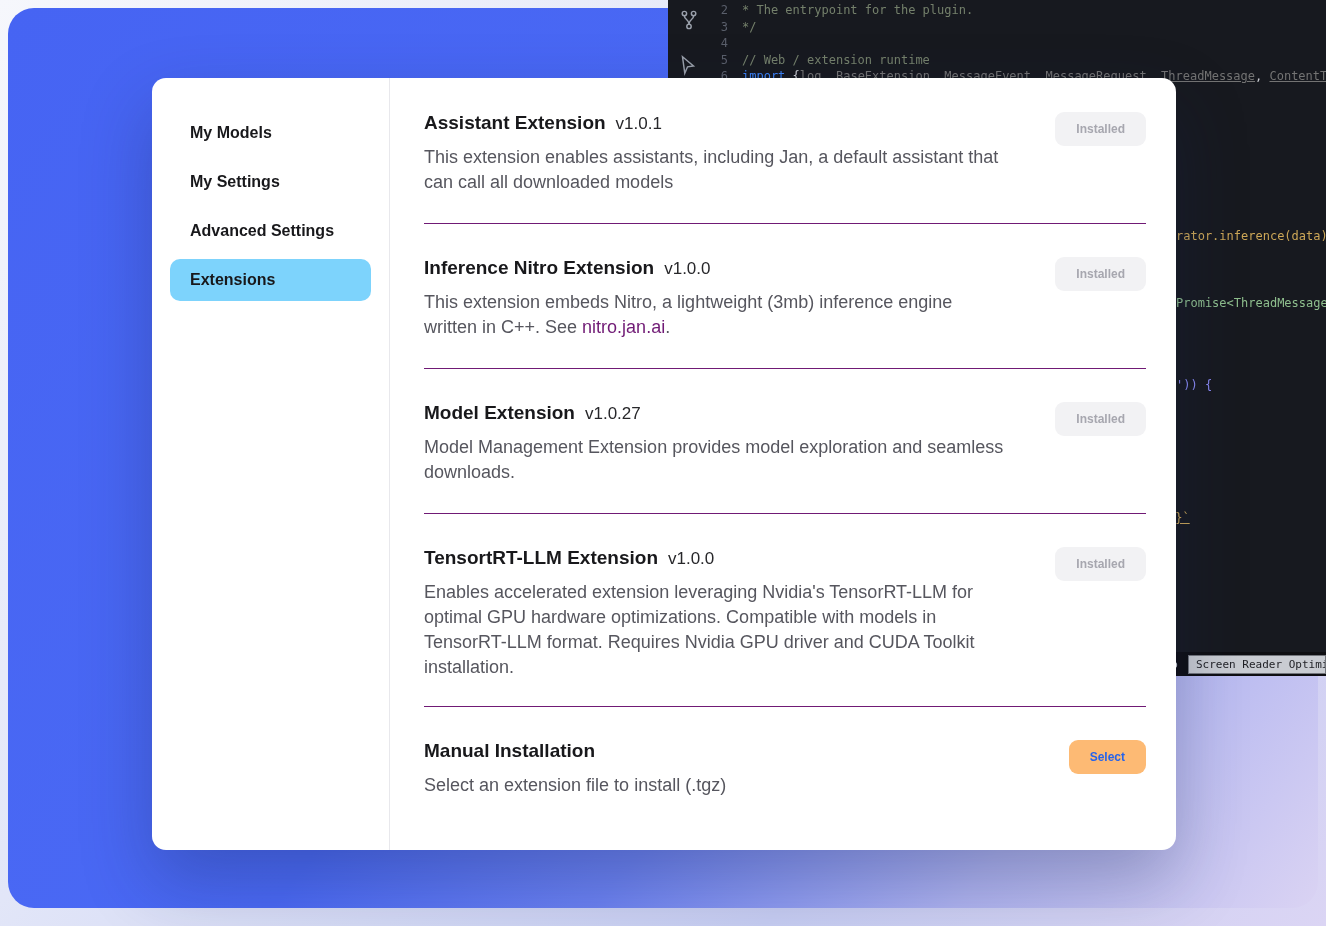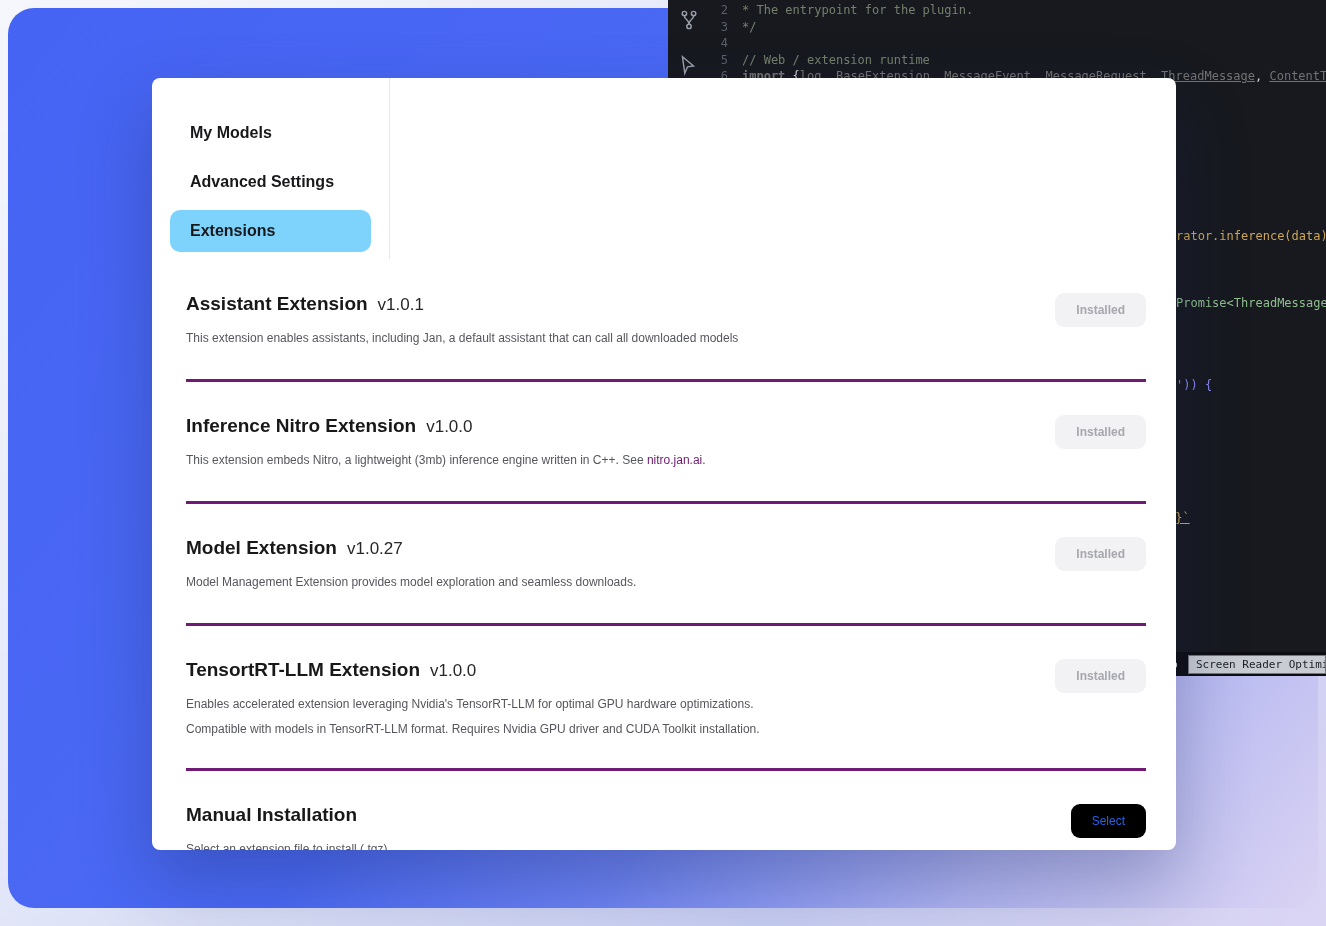--- a/index.html
+++ b/index.html
@@ -24,21 +24,21 @@
     font-family:"DejaVu Sans Mono", monospace; font-size:12px; color:#d4d4d4;
   }
   .gutter-icon { position:absolute; color:#9aa0ab; }
   .icon-fork   { left:10px; top:8px;  width:22px; height:24px; }
   .icon-cursor { left:9px;  top:52px; width:22px; height:26px; }
   .code-block { position:absolute; left:0; top:2px; right:0; white-space:nowrap; }
   .crow { display:flex; line-height:16.5px; height:16.5px; }
   .ln { width:74px; flex:none; text-align:right; padding-right:14px; color:#5a5f6b; }
   .ct {}
   .tok-comment { color:#74806b; }
-  .tok-kw { color:#737373;font-weight:bold; }
+  .tok-kw { color:#3b82f6; }
   .tok-p  { color:#c9cbd1; }
   .tok-id { color:#737373; text-decoration:underline; }
   .frag { position:absolute; white-space:nowrap; }
   .frag-1 { left:508px; top:229px; color:#cda757; }
   .frag-2 { left:508px; top:296px; color:#8fbf8e; }
   .frag-3 { left:508px; top:378px; color:#8a8af5; }
   .frag-4 { left:500px; top:511px; color:#cda757; text-decoration:underline; }
   .statusbar {
     position:absolute; left:0; right:0; bottom:0; height:24px; background:#0e0e12;
     display:flex; align-items:center; justify-content:flex-end; gap:10px;
@@ -46,52 +46,51 @@
   .status-go { color:#cfd2d8; font-size:11px; }
   .status-notice {
     flex:none; width:138px; overflow:hidden; white-space:nowrap;
     background:#c9ccd2; color:#1e1f24; border:1px solid #73767c;
     font-size:11px; padding:2px 7px;
   }
 
   
   .modal {
     position:absolute; left:152px; top:78px; width:1024px; height:772px;
-    background:#ffffff; border-radius:8px; z-index:5; display:flex;
+    background:#ffffff; border-radius:14px; z-index:5; display:flex;
     box-shadow: 0 30px 70px rgba(23,37,84,0.30);
     overflow:hidden;
-    flex-direction:column;
   }
   .sidebar { width:238px; flex:none; border-right:1px solid #e8e8ec; padding:34px 18px 0; }
   .side-item {
     display:block; padding:12px 20px; margin-bottom:7px; border-radius:10px;
     font-size:16px; font-weight:700; color:#18181b; cursor:pointer;
   }
   .side-item.selected { background:#7dd3fc; }
 
   .content { flex:1; padding:0 30px 0 34px; }
   .section {
     display:flex; justify-content:space-between; align-items:flex-start;
-    padding:33px 0 28px; border-bottom:3px solid #701a75;
+    padding:33px 0 28px; border-bottom:1px solid #701a75;
   }
   .section.first { padding-top:34px; }
   .section.tall  { padding-bottom:26px; }
   .section.last  { border-bottom:none; }
   .sec-text { max-width:582px; }
   .sec-title-row { display:flex; align-items:baseline; gap:10px; }
   .sec-title { font-size:19px; font-weight:700; color:#18181b; }
   .sec-version { font-size:17px; font-weight:400; color:#27272a; }
-  .sec-desc { margin-top:11px; font-size:12px; line-height:25px; color:#56565e; }
+  .sec-desc { margin-top:11px; font-size:18px; line-height:25px; color:#56565e; }
   .desc-link { color:#701a75; cursor:pointer; text-decoration:none; }
   .btn {
     flex:none; border:none; border-radius:9px; padding:10px 21px;
     font-family:"Liberation Sans", sans-serif; font-size:12px; font-weight:600; cursor:pointer;
   }
   .btn-installed { background:#f2f2f4; color:#a7a7af; }
-  .btn-select { background:#000000; color:#2563eb; font-weight:400; }
+  .btn-select { background:#fdba74; color:#2563eb; font-weight:700; }
 </style>
 </head>
 <body>
 
 <div class="blue-panel"></div>
 
 <div class="editor">
   <span class="gutter-icon icon-fork">
     <svg viewBox="0 0 24 24" width="22" height="24" fill="none" stroke="#9aa0ab" stroke-width="1.6">
       <circle cx="7" cy="5" r="2.4"></circle>
@@ -137,20 +136,21 @@
   <div class="statusbar">
     <span class="status-go">go</span>
     <span class="status-notice">Screen Reader Optimize</span>
   </div>
 </div>
 
 <div class="modal">
 
   <div class="sidebar">
     <span class="side-item">My Models</span>
+    <span class="side-item">My Settings</span>
     <span class="side-item">Advanced Settings</span>
     <span class="side-item selected">Extensions</span>
   </div>
 
   <div class="content">
 
     <div class="section first">
       <div class="sec-text">
         <div class="sec-title-row">
           <span class="sec-title">Assistant Extension</span>

